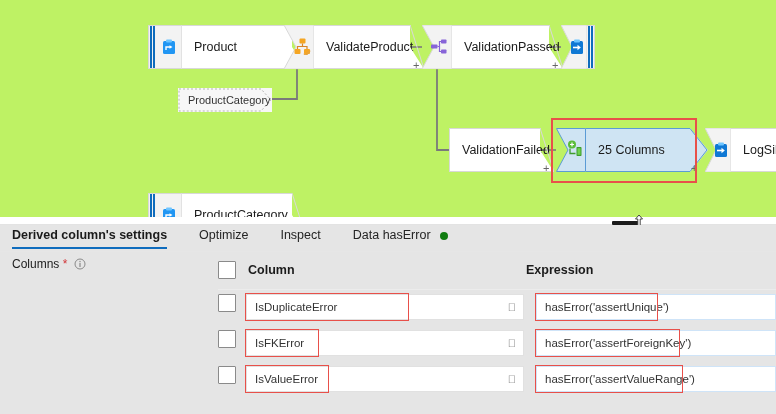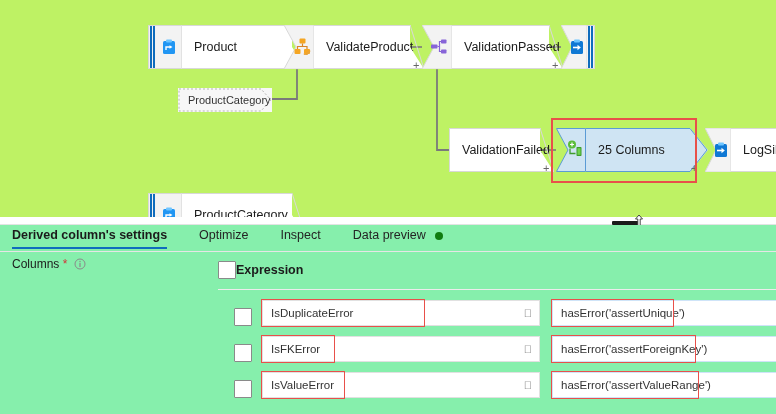--- a/index.html
+++ b/index.html
@@ -57,21 +57,21 @@
   
   .sel-fill{fill:#cfe4f3;stroke:#5b9bd5;stroke-width:1;}
 
   
   #splitter{position:absolute;left:0;top:217px;width:776px;height:14px;background:#ffffff;}
   #splitter .bar{position:absolute;left:0;top:7px;width:776px;height:1px;background:#e3e3e3;}
   #splitter .grip{position:absolute;left:612px;top:4px;width:28px;height:4px;background:#1b1b1b;border-radius:1px;}
   #splitter .cursor{position:absolute;left:634px;top:-3px;width:10px;height:22px;}
 
   
-  #panel{position:absolute;left:0;top:225px;width:776px;height:189px;background:#86efac;}
+  #panel{position:absolute;left:0;top:225px;width:776px;height:189px;background:#e5e5e5;}
 
   .tabs{position:absolute;left:0;top:0;height:27px;display:flex;align-items:center;
         border-bottom:1px solid #e6e6e6;width:776px;box-sizing:border-box;}
   .tab{font-size:12.5px;color:#242424;padding:0 0 6px 0;margin-right:24px;position:relative;
        white-space:nowrap;cursor:default;margin-left:8px;}
   .tab:first-child{margin-left:12px;}
   .tab.active{font-weight:bold;color:#1b1b1b;}
   .tab.active:after{content:"";position:absolute;left:0;right:0;bottom:-1px;height:2.5px;background:#0f6cbd;}
   .greendot{display:inline-block;width:8px;height:8px;border-radius:50%;background:#107c10;
             vertical-align:middle;margin-left:6px;}
@@ -83,21 +83,21 @@
   
   .tbl{position:absolute;left:218px;top:30px;width:558px;}
   .thead{display:flex;align-items:center;height:30px;border-bottom:1px solid #ececec;
          padding-bottom:4px;}
   .cb{width:18px;height:18px;border:1.5px solid #8a8a8a;background:#fff;box-sizing:border-box;
       border-radius:1px;flex:none;}
   .th{font-size:12.5px;font-weight:bold;color:#1b1b1b;}
   .th-col{margin-left:12px;width:278px;}
   .th-expr{}
 
-  .row{display:flex;align-items:flex-end;height:32px;margin-top:4px;position:relative;margin-left:16px;}
+  .row{display:flex;align-items:flex-start;height:32px;margin-top:4px;position:relative;}
   .row .cb{margin-right:10px;}
   .fieldwrap{position:relative;}
   .field{height:26px;border:1px solid #e1e1e1;box-sizing:border-box;background:#fff;
          display:flex;align-items:center;padding:0 8px;font-size:11.5px;color:#333;}
   .field.col{width:278px;justify-content:space-between;}
   .field.expr{width:240px;border:1px solid #cfe4f8;}
   .trashglyph{font-size:11px;color:#555;font-family:"DejaVu Sans", sans-serif;}
   .hl{position:absolute;border:1.6px solid #e8504a;box-sizing:border-box;pointer-events:none;top:-1px;left:-1px;}
 </style>
 </head>
@@ -310,41 +310,42 @@
     <div class="tab active">
       <span>Derived column's settings</span>
     </div>
     <div class="tab">
       <span>Optimize</span>
     </div>
     <div class="tab">
       <span>Inspect</span>
     </div>
     <div class="tab">
-      <span>Data preview</span>
+      <span>Data hasError</span>
       <span class="greendot"></span>
     </div>
   </div>
 
   <div class="colslabel">
     <span>Columns</span>
     <span class="req">*</span>
     <span class="infoico">
       <svg width="12" height="12" viewBox="0 0 12 12">
         <circle cx="6" cy="6" r="5" fill="none" stroke="#8a8a8a" stroke-width="1"></circle>
         <rect x="5.4" y="5" width="1.2" height="4" fill="#8a8a8a"></rect>
         <rect x="5.4" y="2.9" width="1.2" height="1.3" fill="#8a8a8a"></rect>
       </svg>
     </span>
   </div>
 
   <div class="tbl">
 
     <div class="thead">
       <div class="cb"></div>
+      <div class="th th-col">Column</div>
       <div class="th th-expr">Expression</div>
     </div>
 
     <div class="row">
       <div class="cb"></div>
       <div class="fieldwrap">
         <div class="field col">
           <span>IsDuplicateError</span>
           <span class="trashglyph">⎕</span>
         </div>

